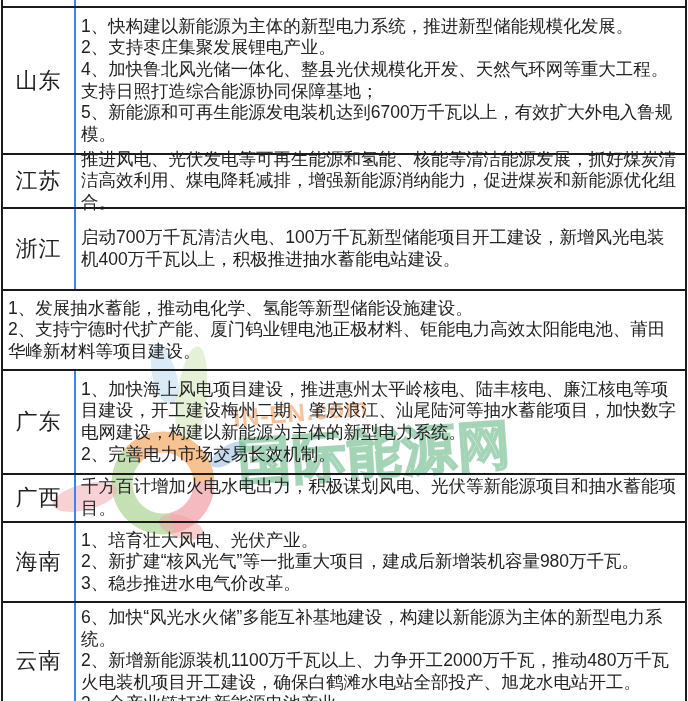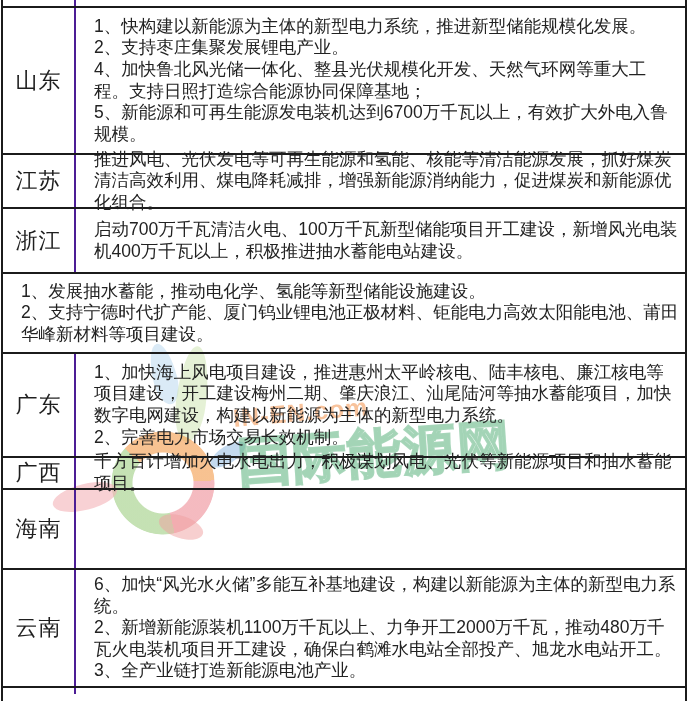--- a/index.html
+++ b/index.html
@@ -42,27 +42,27 @@
   
   .tbl{
     position:absolute;left:1px;top:0;width:686px;height:701px;z-index:1;
     display:flex;flex-direction:column;
     border-left:2px solid #1b1b1b;border-right:2px solid #1b1b1b;
     box-sizing:border-box;
   }
   .row{display:flex;border-bottom:2px solid #1b1b1b;box-sizing:border-box;flex:0 0 auto;}
   .row.last{border-bottom:none;}
   .prov{
-    width:73px;flex:0 0 73px;border-right:2px solid #4c1d95;box-sizing:border-box;
+    width:73px;flex:0 0 73px;border-right:2px solid #3b82f6;box-sizing:border-box;
     display:flex;align-items:center;justify-content:center;
     font-size:22px;color:#1f1f1f;letter-spacing:1px;
   }
   .content{
     flex:1;min-width:0;box-sizing:border-box;
-    padding:3px 4px 3px 18px;
+    padding:3px 4px 3px 5px;
     display:flex;flex-direction:column;justify-content:center;
     font-size:17.5px;line-height:21.6px;color:#222222;
     text-align:left;word-break:break-all;
   }
 </style>
 </head>
 <body>
 
 <div class="page">
 
@@ -94,21 +94,21 @@
       </div>
     </div>
 
     <div class="row" style="height:54px">
       <div class="prov">江苏</div>
       <div class="content">
         <div>推进风电、光伏发电等可再生能源和氢能、核能等清洁能源发展，抓好煤炭清洁高效利用、煤电降耗减排，增强新能源消纳能力，促进煤炭和新能源优化组合。</div>
       </div>
     </div>
 
-    <div class="row" style="height:65px">
+    <div class="row" style="height:82px">
       <div class="prov">浙江</div>
       <div class="content">
         <div>启动700万千瓦清洁火电、100万千瓦新型储能项目开工建设，新增风光电装机400万千瓦以上，积极推进抽水蓄能电站建设。</div>
       </div>
     </div>
 
     <div class="row" style="height:80px">
       <div class="content">
         <div>1、发展抽水蓄能，推动电化学、氢能等新型储能设施建设。</div>
         <div>2、支持宁德时代扩产能、厦门钨业锂电池正极材料、钜能电力高效太阳能电池、莆田华峰新材料等项目建设。</div>
@@ -116,29 +116,34 @@
     </div>
 
     <div class="row" style="height:104px">
       <div class="prov">广东</div>
       <div class="content">
         <div>1、加快海上风电项目建设，推进惠州太平岭核电、陆丰核电、廉江核电等项目建设，开工建设梅州二期、肇庆浪江、汕尾陆河等抽水蓄能项目，加快数字电网建设，构建以新能源为主体的新型电力系统。</div>
         <div>2、完善电力市场交易长效机制。</div>
       </div>
     </div>
 
-    <div class="row" style="height:32px">
+    <div class="row" style="height:48px">
       <div class="prov">广西</div>
       <div class="content">
         <div>千方百计增加火电水电出力，积极谋划风电、光伏等新能源项目和抽水蓄能项目。</div>
       </div>
     </div>
 
     <div class="row" style="height:80px">
       <div class="prov">海南</div>
+      <div class="content">
+        <div>1、培育壮大风电、光伏产业。</div>
+        <div>2、新扩建“核风光气”等一批重大项目，建成后新增装机容量980万千瓦。</div>
+        <div>3、稳步推进水电气价改革。</div>
+      </div>
     </div>
 
     <div class="row" style="height:118px">
       <div class="prov">云南</div>
       <div class="content">
         <div>6、加快“风光水火储”多能互补基地建设，构建以新能源为主体的新型电力系统。</div>
         <div>2、新增新能源装机1100万千瓦以上、力争开工2000万千瓦，推动480万千瓦火电装机项目开工建设，确保白鹤滩水电站全部投产、旭龙水电站开工。</div>
         <div>3、全产业链打造新能源电池产业。</div>
       </div>
     </div>

